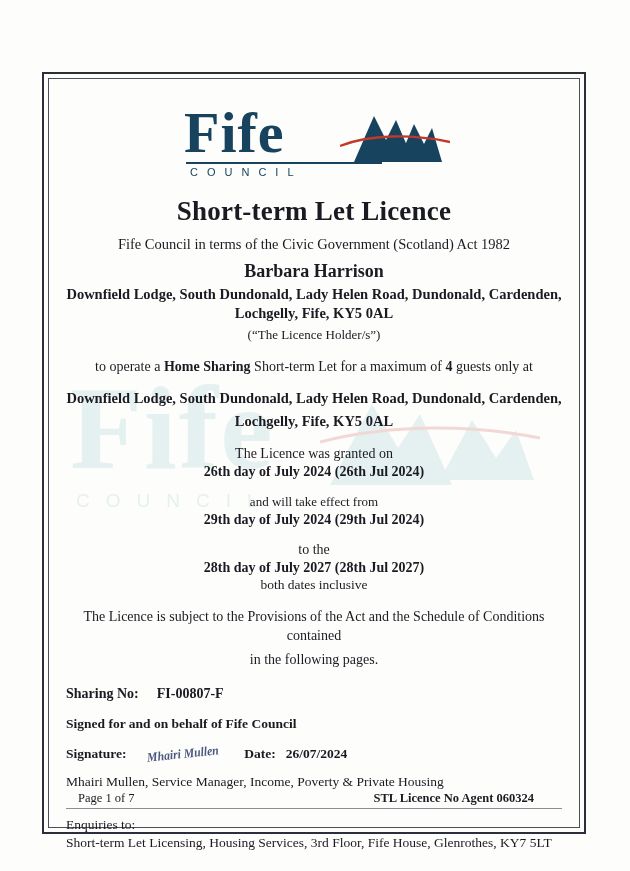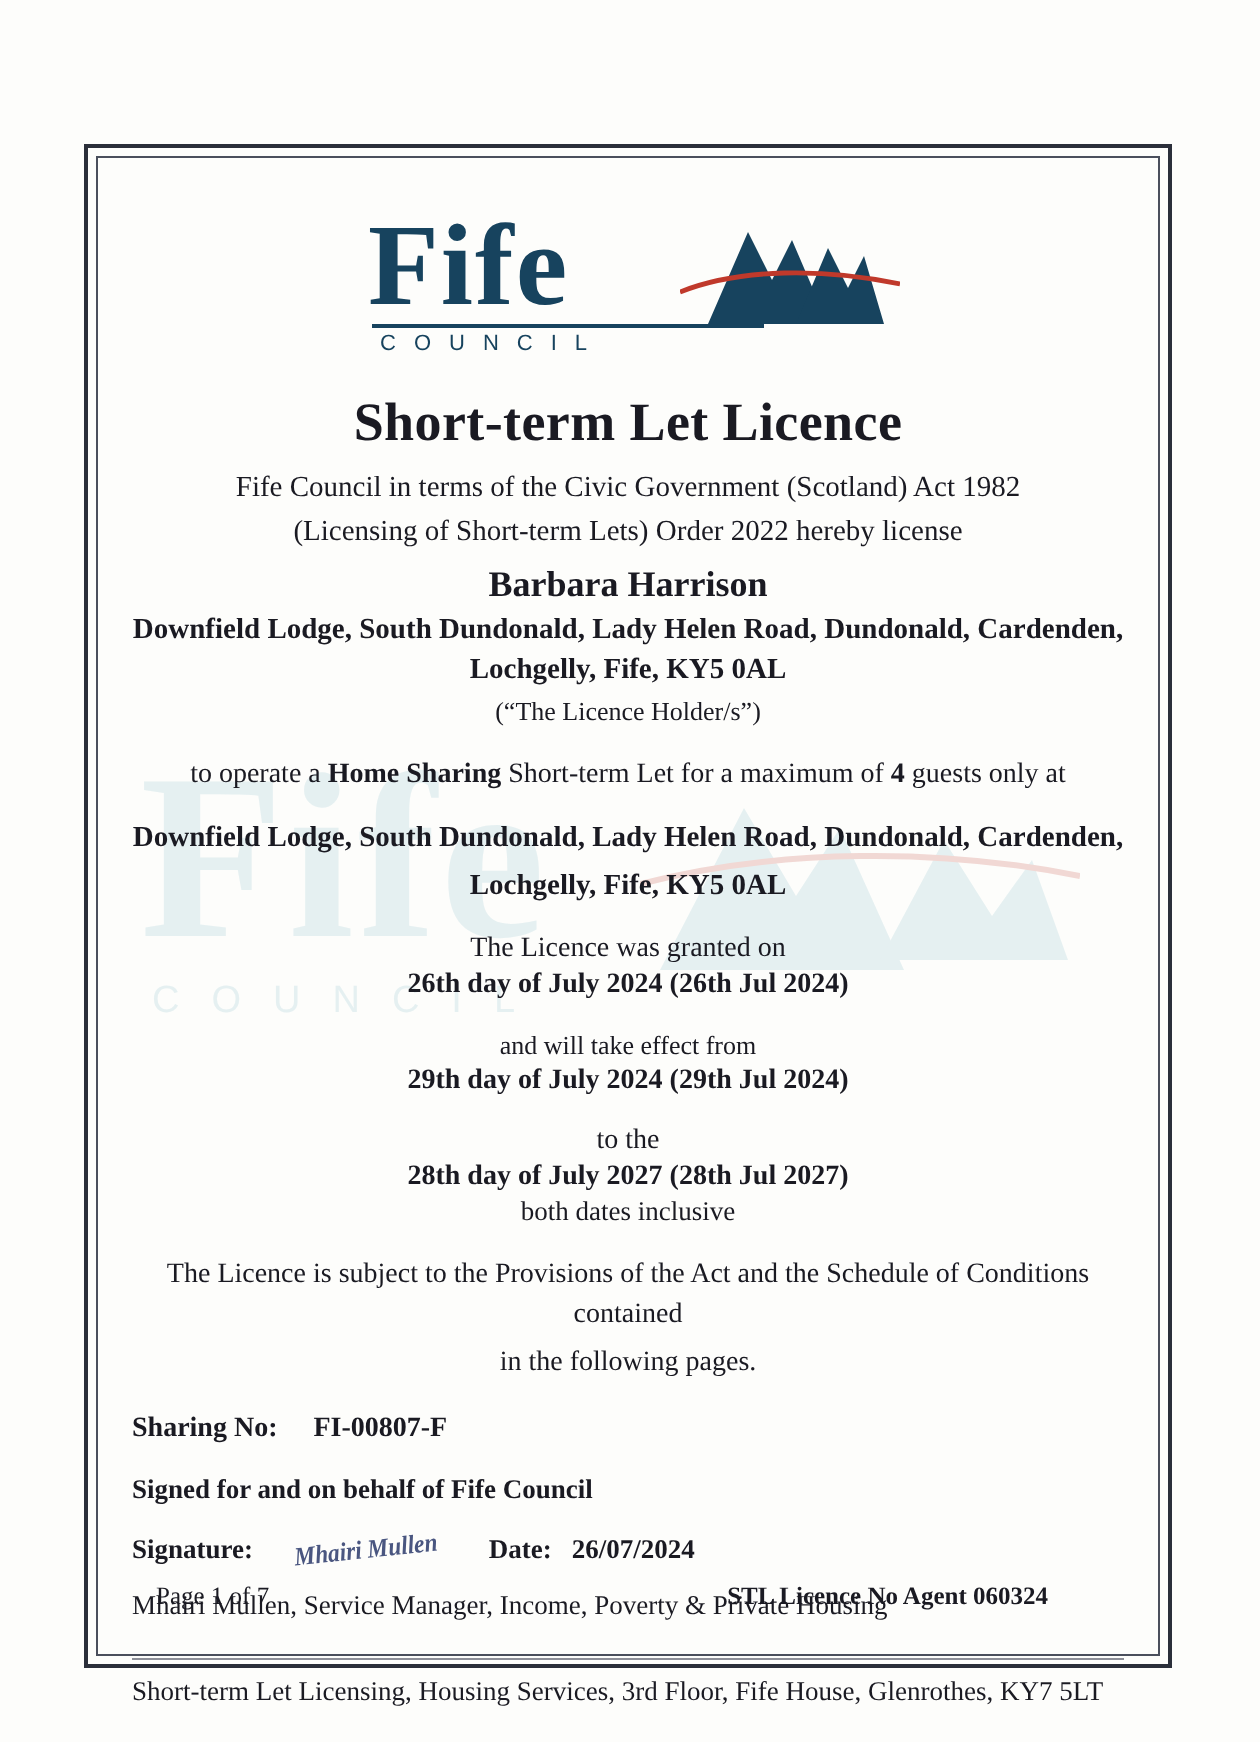--- a/index.html
+++ b/index.html
@@ -264,21 +264,21 @@
     font-size: 13.5px;
     margin: 0 0 2px 0;
   }
   .enq-addr {
     font-size: 13.5px;
     margin: 0;
   }
   .footer {
     position: absolute;
     left: 14px;
-    right: 24px;
+    right: 14px;
     bottom: 14px;
     display: flex;
     justify-content: space-between;
     align-items: flex-end;
     font-size: 12.5px;
   }
   .footer .page-num { font-weight: normal; margin-left: 12px; }
   .footer .stl { font-weight: bold; margin-right: 28px; }
 </style>
 </head>
@@ -313,21 +313,20 @@
         </svg>
         <svg class="logo-swoosh" viewBox="0 0 110 22">
           <path d="M0 16 C30 4, 72 4, 110 12" stroke="#c0392b" stroke-width="2.4" fill="none"></path>
         </svg>
       </div>
     </div>
 
     <h1 class="title">Short-term Let Licence</h1>
 
     <p class="act-line">Fife Council in terms of the Civic Government (Scotland) Act 1982</p>
-    <p class="act-line">(Licensing of Short-term Lets) Order 2022 hereby license</p>
 
     <p class="holder-name">Barbara Harrison</p>
     <p class="addr-bold">Downfield Lodge, South Dundonald, Lady Helen Road, Dundonald, Cardenden,</p>
     <p class="addr-bold">Lochgelly, Fife, KY5 0AL</p>
     <p class="quoted">(“The Licence Holder/s”)</p>
 
     <p class="operate">
       <span>to operate a </span><b>Home Sharing</b><span> Short-term Let for a maximum of </span><b>4</b><span> guests only at</span>
     </p>
 
@@ -354,20 +353,21 @@
       <p class="signed-for">Signed for and on behalf of Fife Council</p>
       <div class="sig-row">
         <span class="sig-label">Signature:</span>
         <span class="sig-mark">Mhairi Mullen</span>
         <span class="sig-date"><span>Date:</span><span class="d">26/07/2024</span></span>
       </div>
       <p class="manager">Mhairi Mullen, Service Manager, Income, Poverty &amp; Private Housing</p>
 
       <hr class="divider">
 
+      <p class="enq-label">Enquiries to:</p>
       <p class="enq-addr">Short-term Let Licensing, Housing Services, 3rd Floor, Fife House, Glenrothes, KY7 5LT</p>
     </div>
 
     <div class="footer">
       <span class="page-num">Page 1 of 7</span>
       <span class="stl">STL Licence No Agent 060324</span>
     </div>
 
   </div>
 </div>

